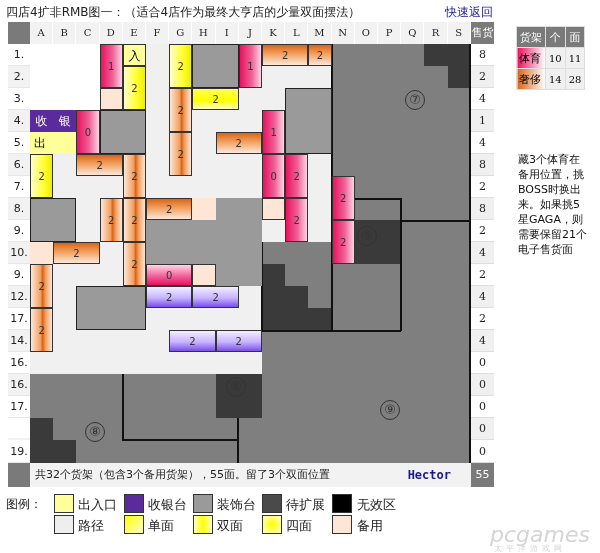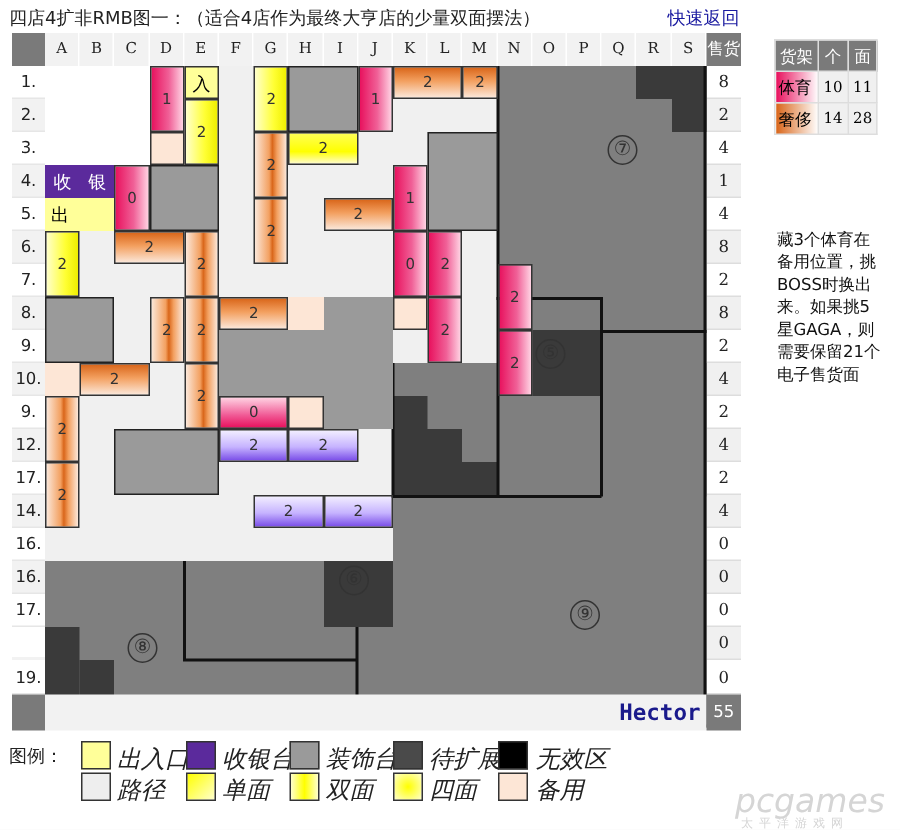--- a/index.html
+++ b/index.html
@@ -27,33 +27,33 @@
   .pink{background:linear-gradient(90deg,#e8125e 0%,#f06097 55%,#ffd3e3 100%);}
   .pinkh{background:linear-gradient(180deg,#ffd3e3 0%,#f05894 60%,#e8125e 100%);}
   .org{background:linear-gradient(90deg,#fbe7d9 0%,#f3a060 45%,#d9661a 55%,#f3a060 70%,#fbe7d9 100%);}
   .orgh{background:linear-gradient(180deg,#d9661a 0%,#f3a060 45%,#fbe7d9 100%);}
   .pur{background:linear-gradient(180deg,#f2eeff 0%,#c6b3ff 55%,#7a4ee8 100%);}
   .cashier{background:#5b2a9c;color:#fff;font-size:12px;display:flex;align-items:center;justify-content:space-around;}
   .line{position:absolute;background:#111;}
   .circ{position:absolute;width:18px;height:18px;border:1px solid #333;border-radius:50%;font-size:13px;text-align:center;line-height:18px;color:#333;}
   .foot{position:absolute;left:22px;top:441px;width:441px;height:24px;background:#f2f2f2;font-size:11px;line-height:24px;color:#222;}
   .foot .txt{position:absolute;left:5px;top:0;white-space:nowrap;}
-  .foot .auth{position:absolute;right:4px;top:0;font-family:"DejaVu Sans Mono",monospace;font-size:15px;color:#1a1a8c;font-weight:bold;}
+  .foot .auth{position:absolute;right:20px;top:0;font-family:"DejaVu Sans Mono",monospace;font-size:12px;color:#1a1a8c;font-weight:bold;}
   .footcorner{position:absolute;left:0;top:441px;width:22px;height:24px;background:#7a7a7a;}
   .total{position:absolute;left:463px;top:441px;width:23px;height:24px;background:#7a7a7a;color:#fff;font-size:11px;text-align:center;line-height:24px;}
   .side{position:absolute;left:516px;top:26px;width:72px;}
   .side table{border-collapse:collapse;font-size:11px;}
   .side th{background:#7a7a7a;color:#fff;font-weight:normal;height:20px;padding:0 3px;border:1px solid #ddd;}
   .side td{height:20px;border:1px solid #ddd;text-align:right;padding:0 3px;font-family:"DejaVu Serif",serif;font-size:10px;}
   .side td.cat{text-align:left;font-family:"DejaVu Sans",sans-serif;font-size:11px;padding:0 2px;}
   .note{position:absolute;left:518px;top:152px;width:70px;font-size:11px;line-height:15px;color:#111;}
   .legend{position:absolute;left:0;top:492px;width:520px;height:58px;font-size:12px;color:#222;}
   .lg-title{position:absolute;left:6px;top:4px;}
   .sw{position:absolute;width:20px;height:19px;border:1px solid #333;box-sizing:border-box;}
-  .lt{position:absolute;font-size:16px;font-style:italic;}
+  .lt{position:absolute;font-size:13px;}
   .wm{position:absolute;left:490px;top:522px;font-size:22px;color:#d5d5d5;font-family:"DejaVu Sans",sans-serif;font-style:italic;}
   .wm2{position:absolute;left:494px;top:543px;font-size:8px;color:#d5d5d5;letter-spacing:4px;}
 </style>
 </head>
 <body>
 
 <div class="title">四店4扩非RMB图一：（适合4店作为最终大亨店的少量双面摆法）</div>
 <div class="back">快速返回</div>
 
 <div class="grid">
@@ -209,20 +209,21 @@
     <div class="b shelf pinkh" style="left:116px;top:220px;width:46.4px;height:22px">0</div>
     <div class="b shelf pur" style="left:116px;top:242px;width:46.4px;height:22px">2</div>
     <div class="b shelf pur" style="left:162.4px;top:242px;width:46.4px;height:22px">2</div>
     <div class="b shelf org" style="left:0;top:264px;width:23.2px;height:44px">2</div>
     <div class="b shelf pur" style="left:139.2px;top:286px;width:46.4px;height:22px">2</div>
     <div class="b shelf pur" style="left:185.6px;top:286px;width:46.4px;height:22px">2</div>
   </div>
 
   <div class="footcorner"></div>
   <div class="foot">
+    <span class="txt">共32个货架（包含3个备用货架），55面。留了3个双面位置</span>
     <span class="auth">Hector</span>
   </div>
   <div class="total">55</div>
 </div>
 
 <div class="side">
   <table>
     <tbody>
         <tr>
       <th>货架</th>

